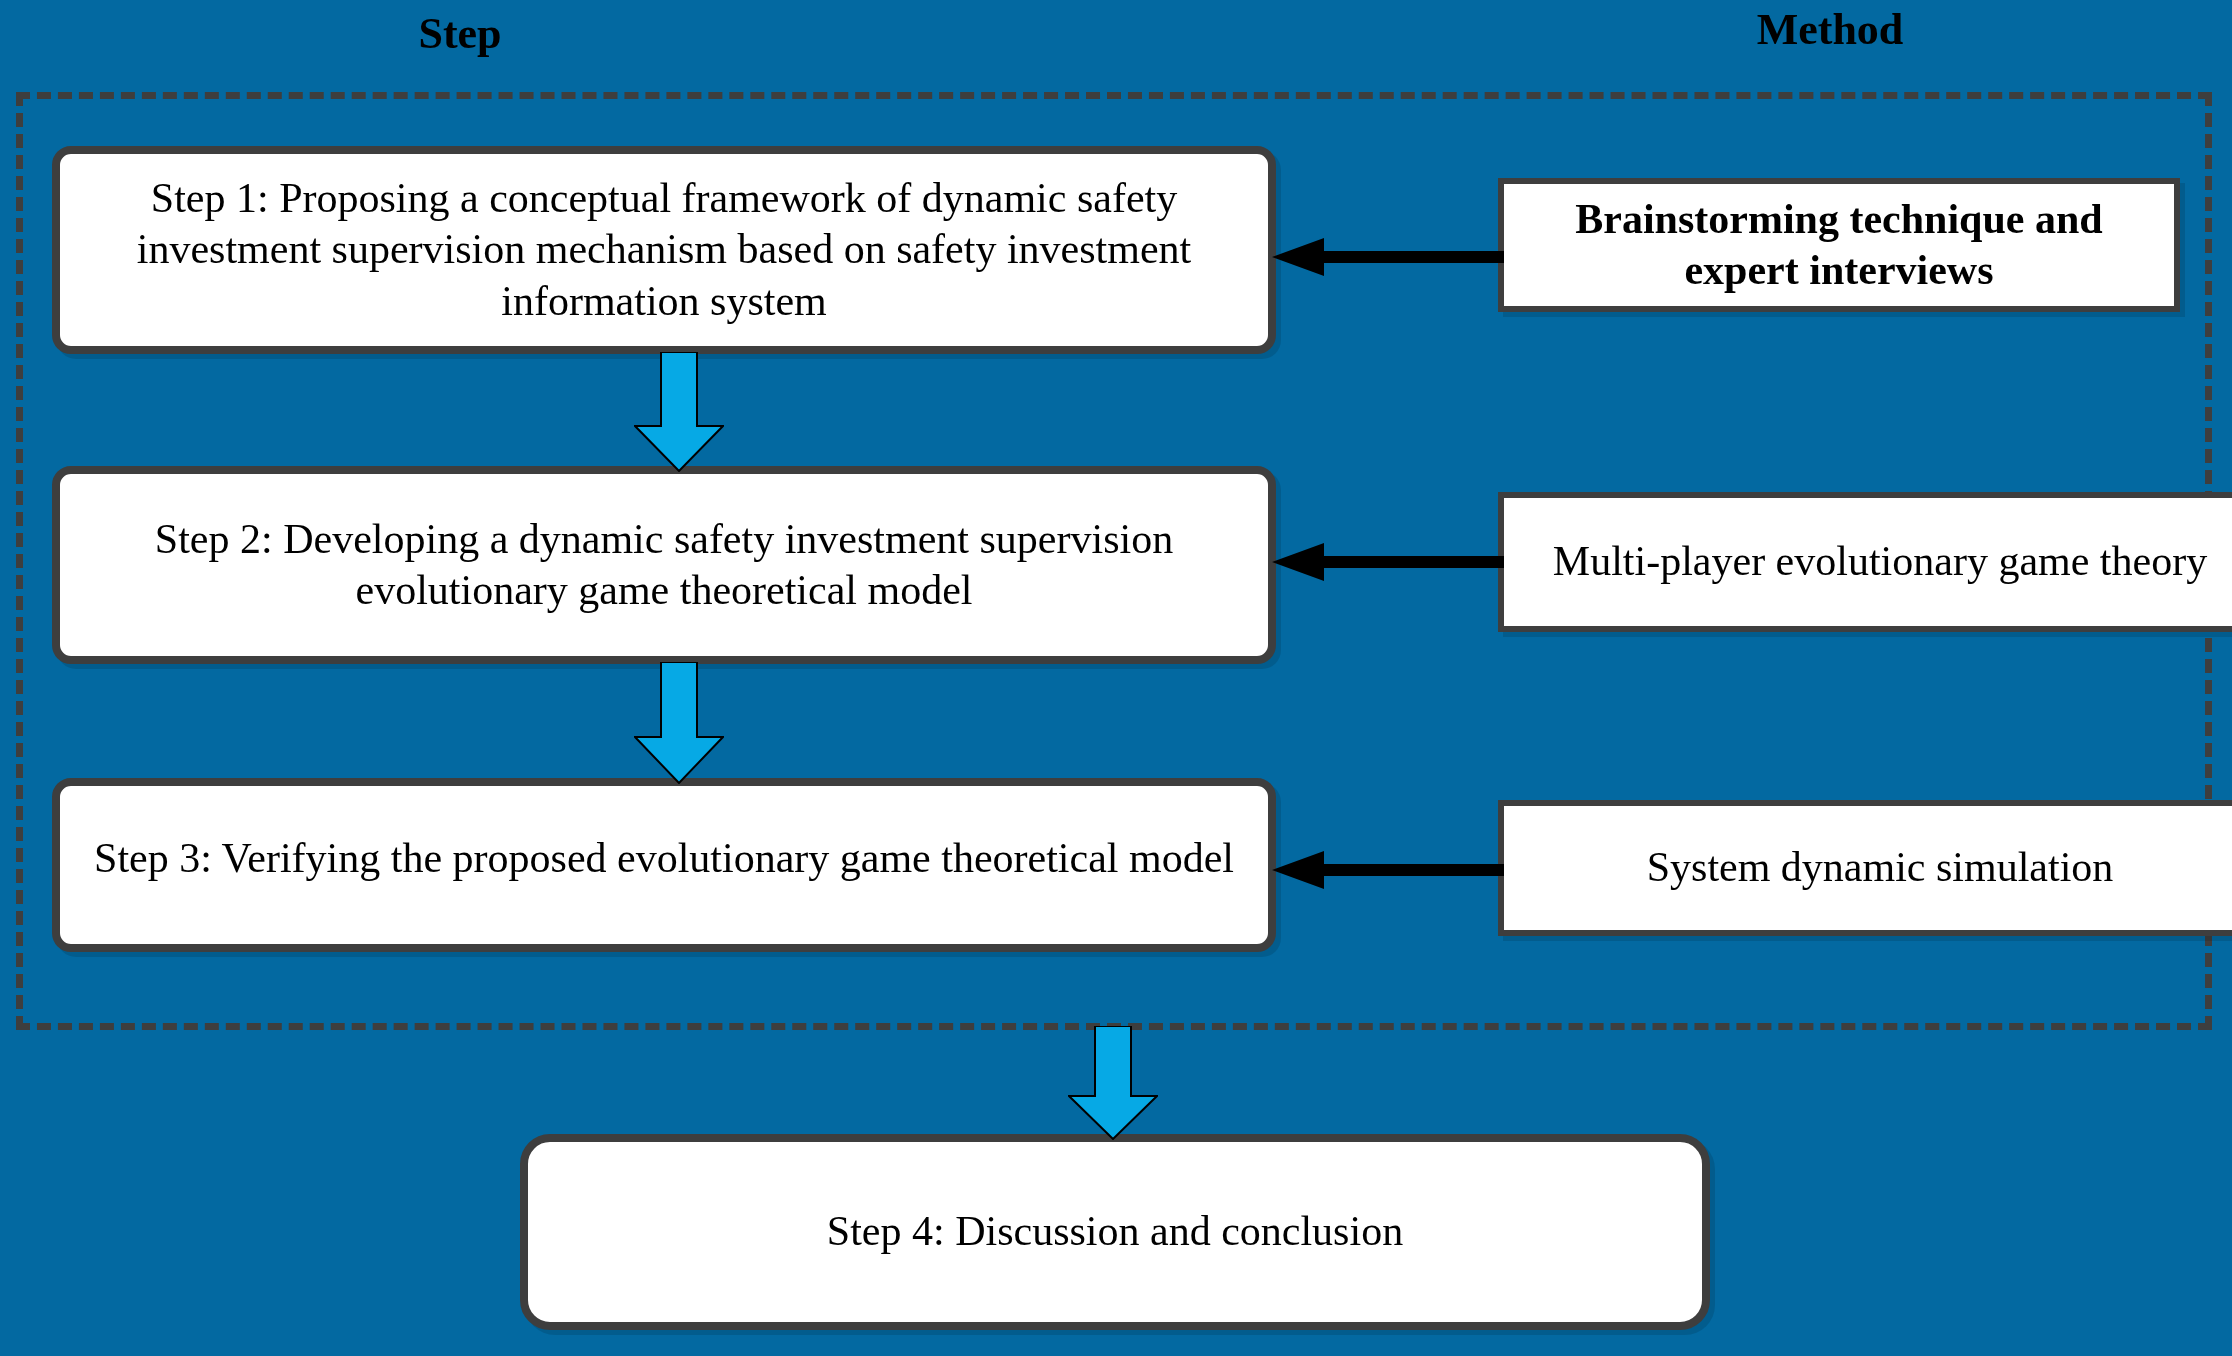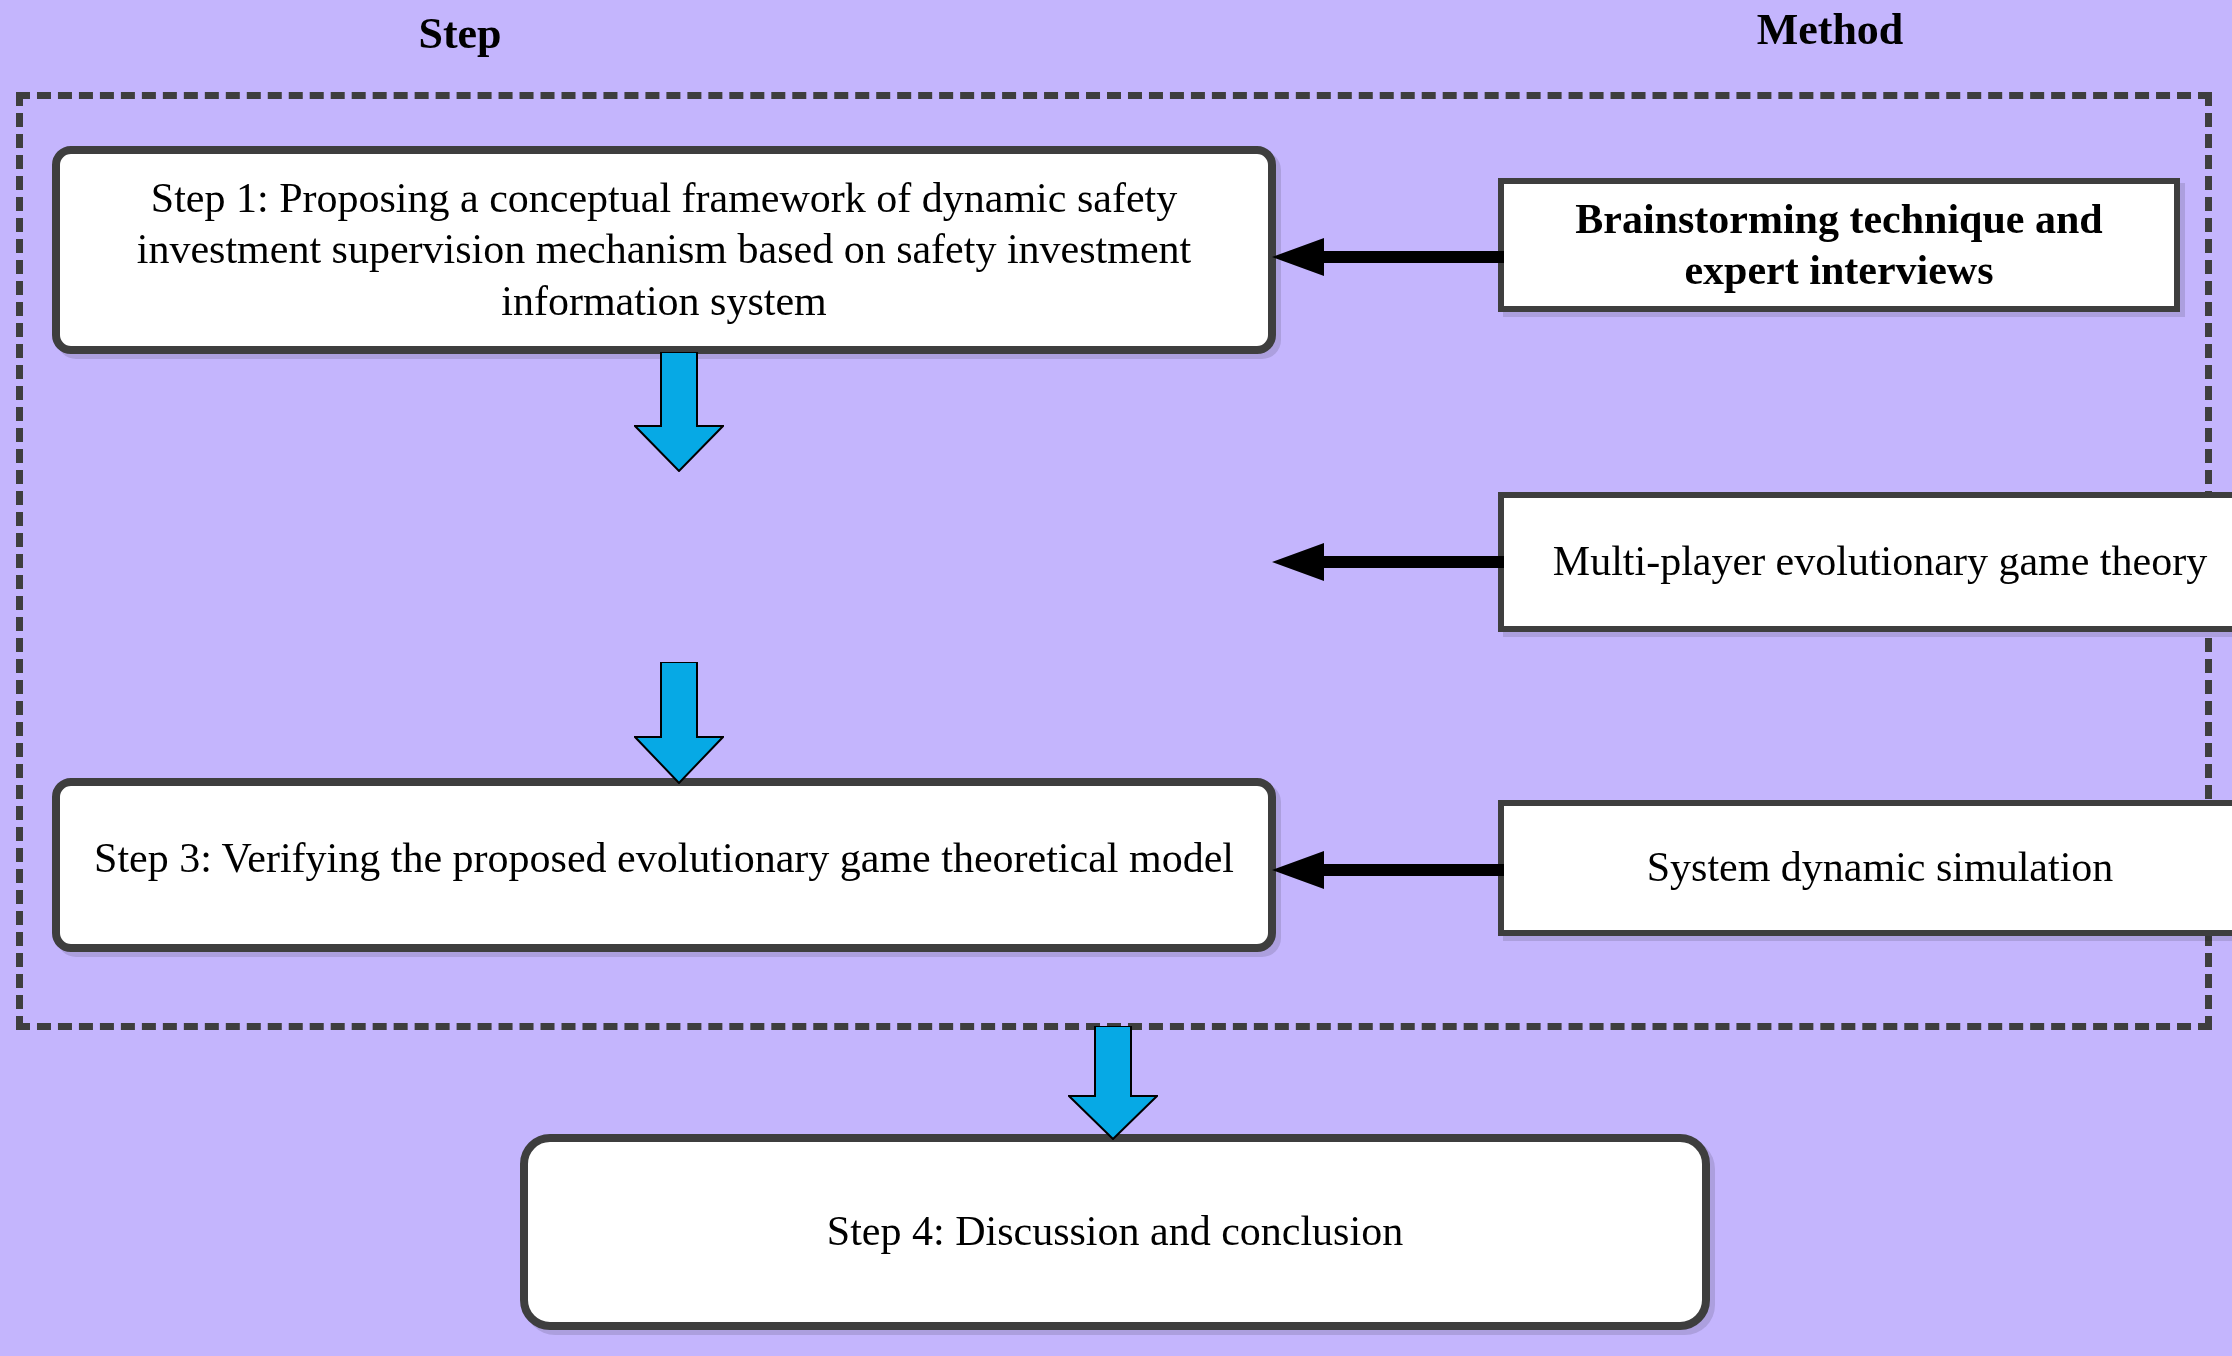--- a/index.html
+++ b/index.html
@@ -7,21 +7,21 @@
     padding: 0;
     background: #ffffff;
   }
   body {
     font-family: "Liberation Serif", "DejaVu Serif", serif;
   }
   #canvas {
     position: relative;
     width: 2232px;
     height: 1356px;
-    background: #c4b5fd;
+    background: #0369a1;
     overflow: hidden;
   }
 
   
   .col-header {
     position: absolute;
     font-weight: bold;
     font-size: 44px;
     color: #000000;
     text-align: center;
@@ -120,20 +120,23 @@
   <div class="col-header" id="header-step">Step</div>
 
   <div class="col-header" id="header-method">Method</div>
 
   <div id="dashed-group"></div>
 
   <div class="step-box" id="step1-box">
     <div class="step-text">Step 1: Proposing a conceptual framework of dynamic safety investment supervision mechanism based on safety investment information system</div>
   </div>
 
+  <div class="step-box" id="step2-box">
+    <div class="step-text">Step 2: Developing a dynamic safety investment supervision evolutionary game theoretical model</div>
+  </div>
 
   <div class="step-box" id="step3-box">
     <div class="step-text">Step 3: Verifying the proposed evolutionary game theoretical model</div>
   </div>
 
   <div class="step-box" id="step4-box">
     <div class="step-text">Step 4: Discussion and conclusion</div>
   </div>
 
   <div class="method-box" id="method1-box">

